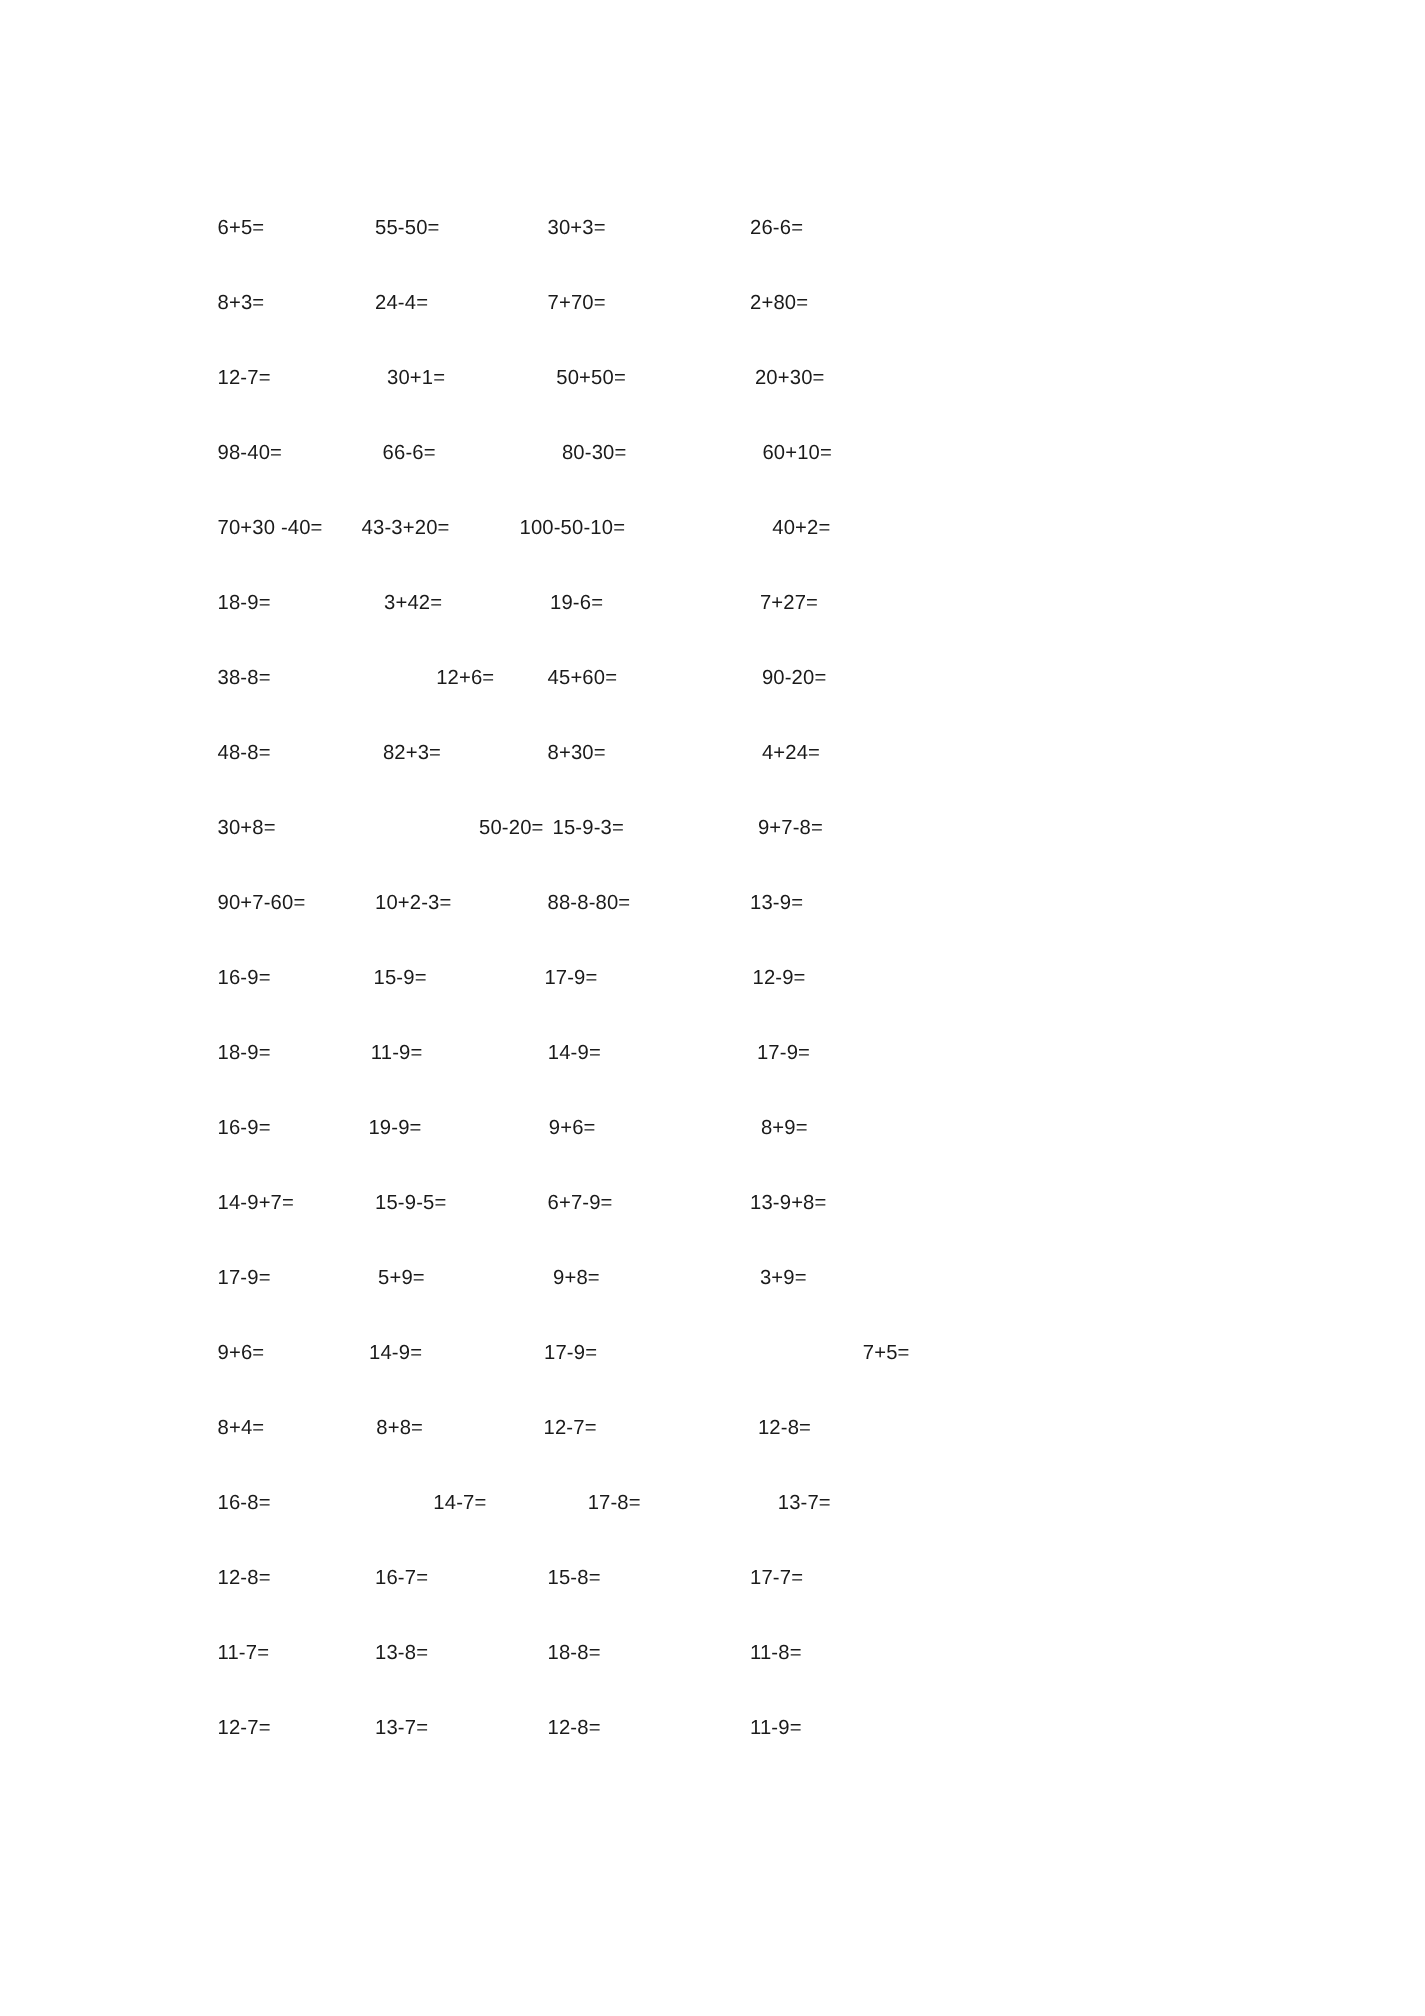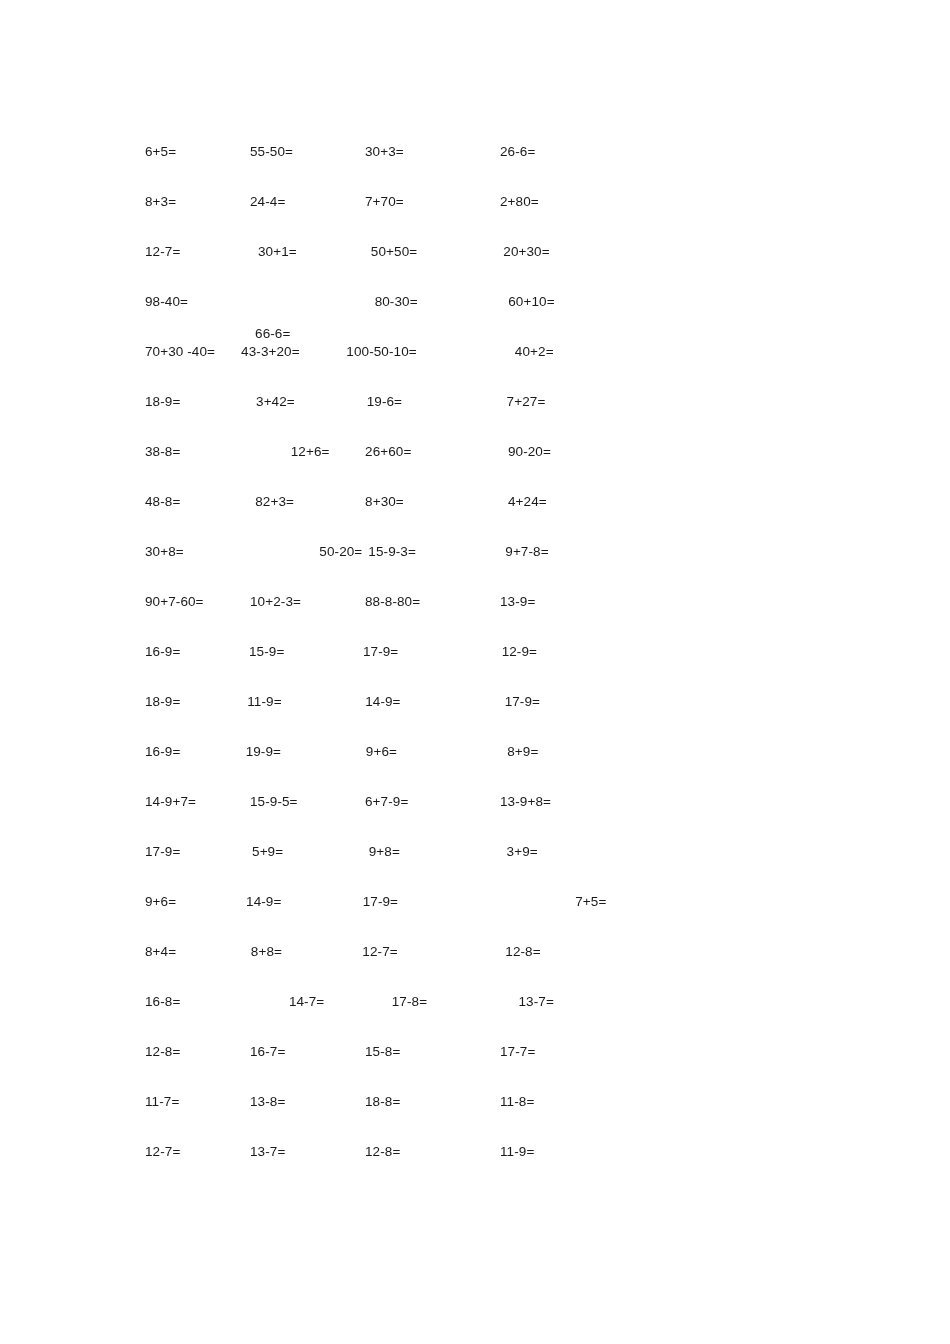--- a/index.html
+++ b/index.html
@@ -62,40 +62,40 @@
         <div class="problem-cell col-4">2+80=</div>
       </div>
       <div class="problem-row">
         <div class="problem-cell col-1">12-7=</div>
         <div class="problem-cell col-2" style="padding-left: 10px;">30+1=</div>
         <div class="problem-cell col-3">50+50=</div>
         <div class="problem-cell col-4">20+30=</div>
       </div>
       <div class="problem-row">
         <div class="problem-cell col-1">98-40=</div>
-        <div class="problem-cell col-2" style="padding-left: 10px; margin-top: 32px;">66-6=</div>
+        <div class="problem-cell col-2" style="padding-left: 10px;">66-6=</div>
         <div class="problem-cell col-3" style="padding-left: 10px;">80-30=</div>
         <div class="problem-cell col-4" style="padding-left: 5px;">60+10=</div>
       </div>
       <div class="problem-row">
         <div class="problem-cell col-1">70+30 -40=</div>
         <div class="problem-cell col-2">43-3+20=</div>
         <div class="problem-cell col-3">100-50-10=</div>
         <div class="problem-cell col-4" style="padding-left: 5px; margin-left: 40px;">40+2=</div>
       </div>
       <div class="problem-row">
         <div class="problem-cell col-1">18-9=</div>
         <div class="problem-cell col-2" style="padding-left: 10px;">3+42=</div>
         <div class="problem-cell col-3">19-6=</div>
         <div class="problem-cell col-4" style="padding-left: 10px;">7+27=</div>
       </div>
       <div class="problem-row">
         <div class="problem-cell col-1">38-8=</div>
         <div class="problem-cell col-2" style="padding-left: 10px; text-align: center;">12+6=</div>
-        <div class="problem-cell col-3">26+60=</div>
+        <div class="problem-cell col-3">45+60=</div>
         <div class="problem-cell col-4" style="padding-left: 14px;">90-20=</div>
       </div>
       <div class="problem-row">
         <div class="problem-cell col-1">48-8=</div>
         <div class="problem-cell col-2" style="padding-left: 10px;">82+3=</div>
         <div class="problem-cell col-3">8+30=</div>
         <div class="problem-cell col-4" style="padding-left: 14px;">4+24=</div>
       </div>
       <div class="problem-row">
         <div class="problem-cell col-1">30+8=</div>

